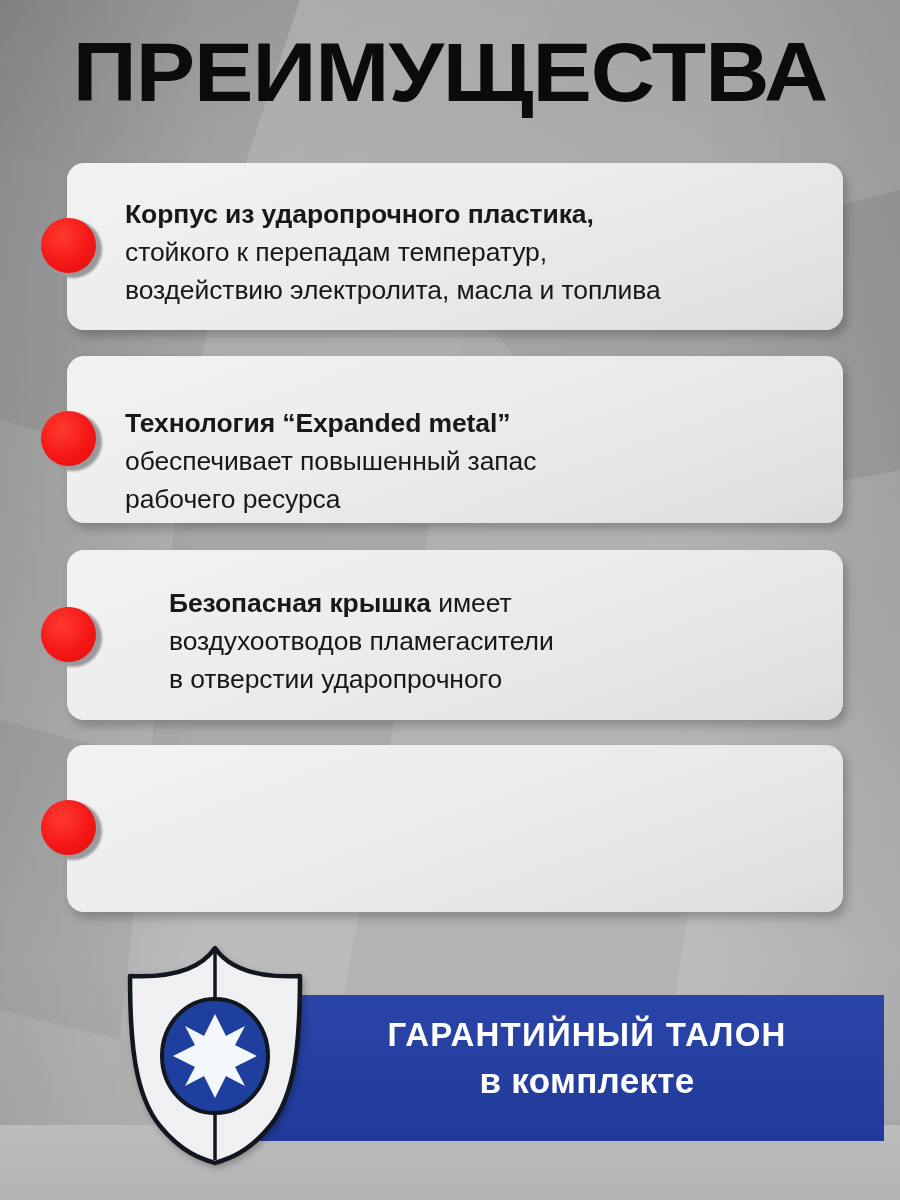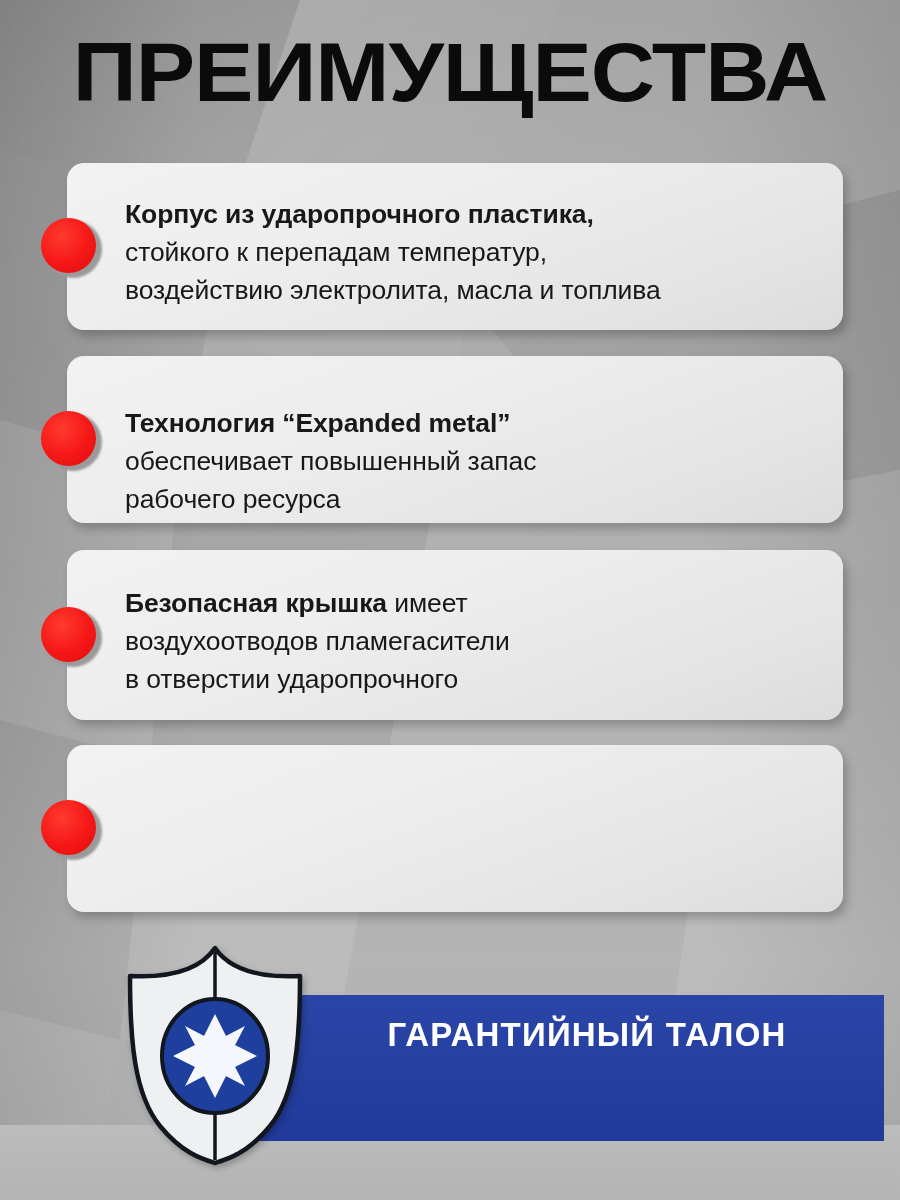--- a/index.html
+++ b/index.html
@@ -232,21 +232,21 @@
         <div><span>рабочего ресурса</span></div>
       </div>
     </div>
 
     <div class="card-row" style="top:550px;">
       <div class="card" style="top:0px;height:170px;"></div>
       <div class="dot-wrap" style="top:45px;">
         <div class="dot-shadow"></div>
         <div class="dot"></div>
       </div>
-      <div class="card-text" style="top:34px;">
+      <div class="card-text" style="top:34px;margin-left:44px;">
         <div><span class="b">Безопасная крышка</span><span> имеет</span></div>
         <div><span>воздухоотводов пламегасители</span></div>
         <div><span>в отверстии ударопрочного</span></div>
       </div>
     </div>
 
     <div class="card-row" style="top:745px;">
       <div class="card" style="top:0px;height:167px;"></div>
       <div class="dot-wrap" style="top:43px;">
         <div class="dot-shadow"></div>
@@ -254,20 +254,21 @@
       </div>
       <div class="card-text" style="top:50px;">
       </div>
     </div>
 
   </div>
 
   <div class="banner">
     <div class="banner-txt">
       <div class="banner-l1">ГАРАНТИЙНЫЙ ТАЛОН</div>
+      <div class="banner-l2">в комплекте</div>
     </div>
   </div>
 
   <svg class="shield" viewBox="0 0 190 222">
     <path d="M95 4
              C 80 26, 50 34, 10 32
              C 10 96, 14 150, 40 182
              C 62 209, 82 215, 95 219
              C 108 215, 128 209, 150 182
              C 176 150, 180 96, 180 32

